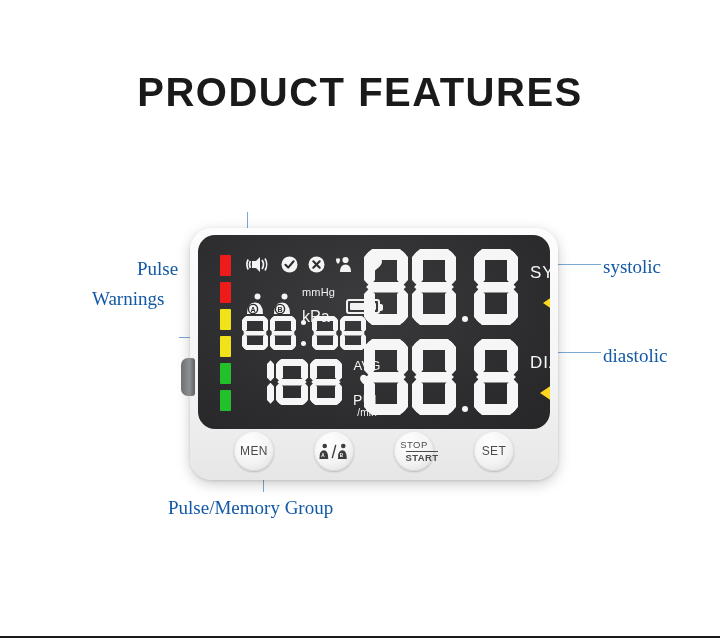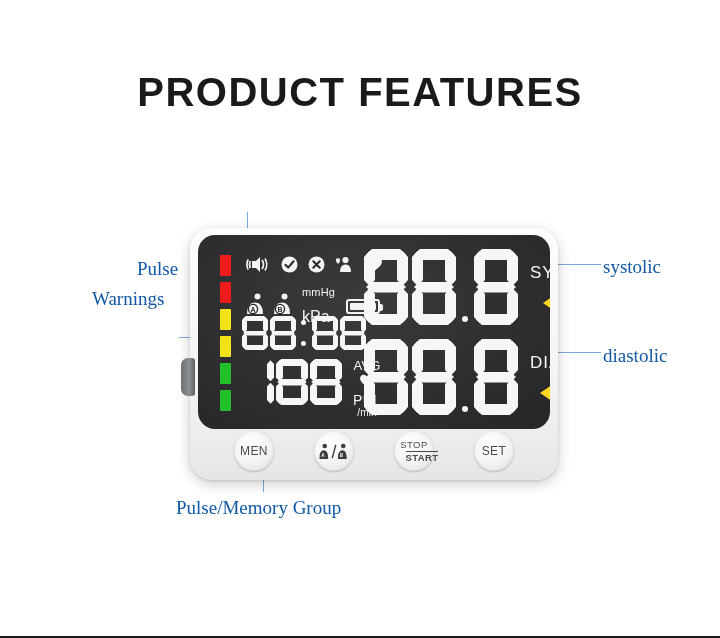--- a/index.html
+++ b/index.html
@@ -36,21 +36,21 @@
     font-size: 19px;
     color: #1158a6;
     white-space: nowrap;
   }
   .anno-voice     { top: 187px; left: 180px; }
   .anno-user      { top: 258px; left: 137px; }
   .anno-warnings  { top: 288px; left: 92px;  }
   .anno-datetime  { top: 325px; left: 28px;  }
   .anno-systolic  { top: 256px; left: 603px; }
   .anno-diastolic { top: 345px; left: 603px; }
-  .anno-pulse     { top: 497px; left: 176px; }
+  .anno-pulse     { top: 497px; left: 168px; }
 
   
   .lead { position: absolute; background: #7aa8d4; }
   .lead-h { height: 1px; }
   .lead-v { width: 1px; }
   .lead-voice-v   { left: 247px; top: 212px; height: 48px; }
   .lead-user-h    { left: 196px; top: 271px; width: 56px; }
   .lead-user-v    { left: 252px; top: 271px; height: 11px; }
   .lead-warn-h    { left: 196px; top: 300px; width: 80px; }
   .lead-warn-v    { left: 276px; top: 283px; height: 18px; }

